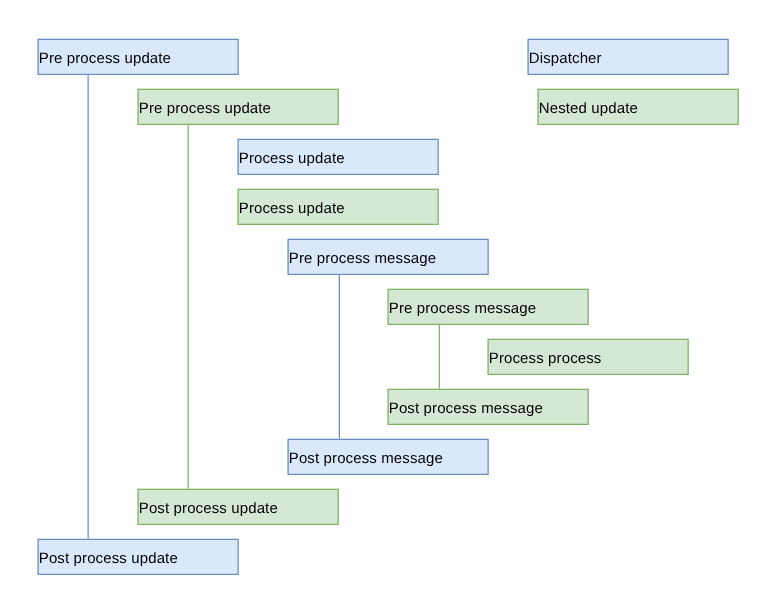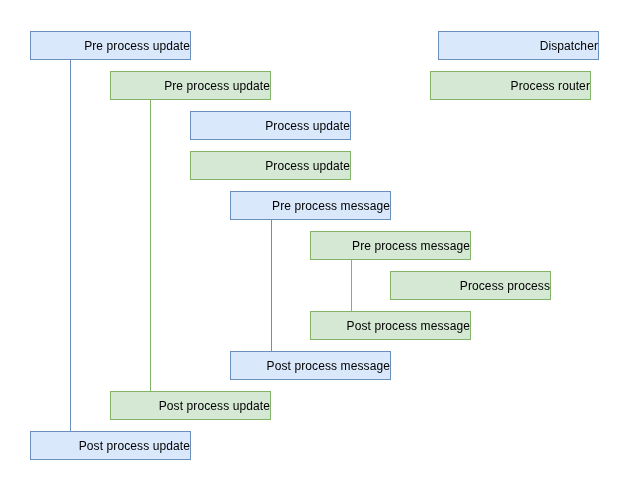--- a/index.html
+++ b/index.html
@@ -25,21 +25,21 @@
   .connector.blue { background: #6c8ebf; }
   .connector.green { background: #82b366; }
 
   .node {
     position: absolute;
     box-sizing: border-box;
     width: 161px;
     height: 29px;
     display: flex;
     align-items: center;
-    justify-content: flex-end;
+    justify-content: flex-start;
     font-size: 12px;
     line-height: 14px;
     color: #000000;
     letter-spacing: 0.1px;
     white-space: nowrap;
   }
   .node.blue {
     background: #dae8fc;
     border: 1px solid #6c8ebf;
   }
@@ -90,20 +90,20 @@
         <span class="node-label">Post process message</span>
       </div>
       <div class="node green" style="left: 110px; top: 391px;">
         <span class="node-label">Post process update</span>
       </div>
       <div class="node blue" style="left: 30px; top: 431px;">
         <span class="node-label">Post process update</span>
       </div>
     </div>
   <div id="legend-layer">
-      <div class="node blue" style="left: 438px; top: 31px;">
+      <div class="node blue" style="left: 422px; top: 31px;">
         <span class="node-label">Dispatcher</span>
       </div>
       <div class="node green" style="left: 430px; top: 71px;">
-        <span class="node-label">Process router</span>
+        <span class="node-label">Nested update</span>
       </div>
     </div>
 </div>
 
 </body></html>

